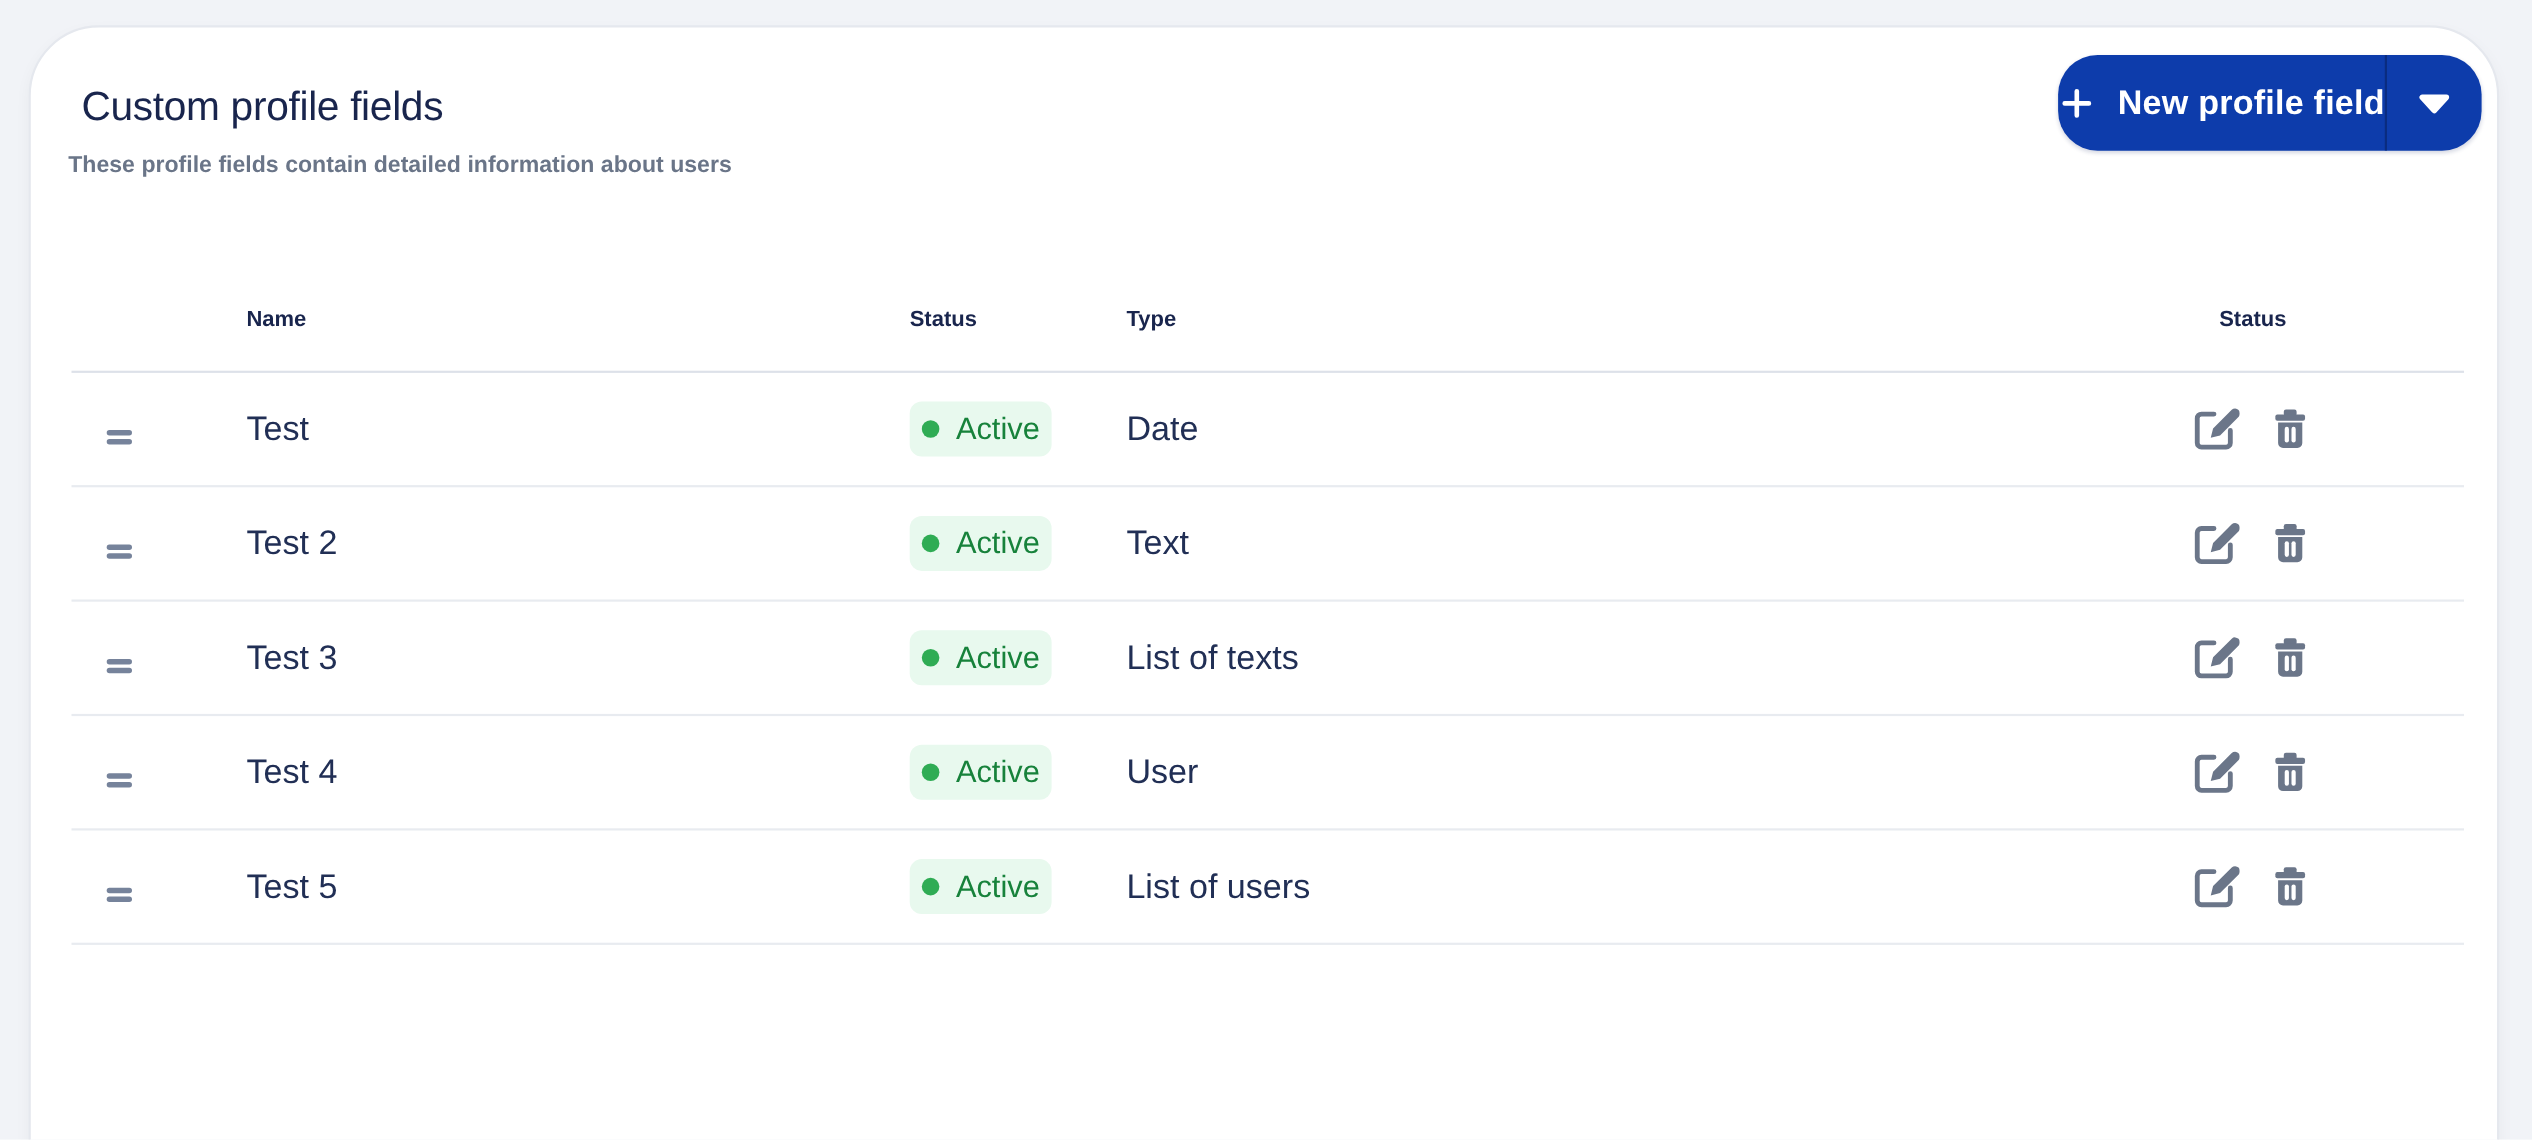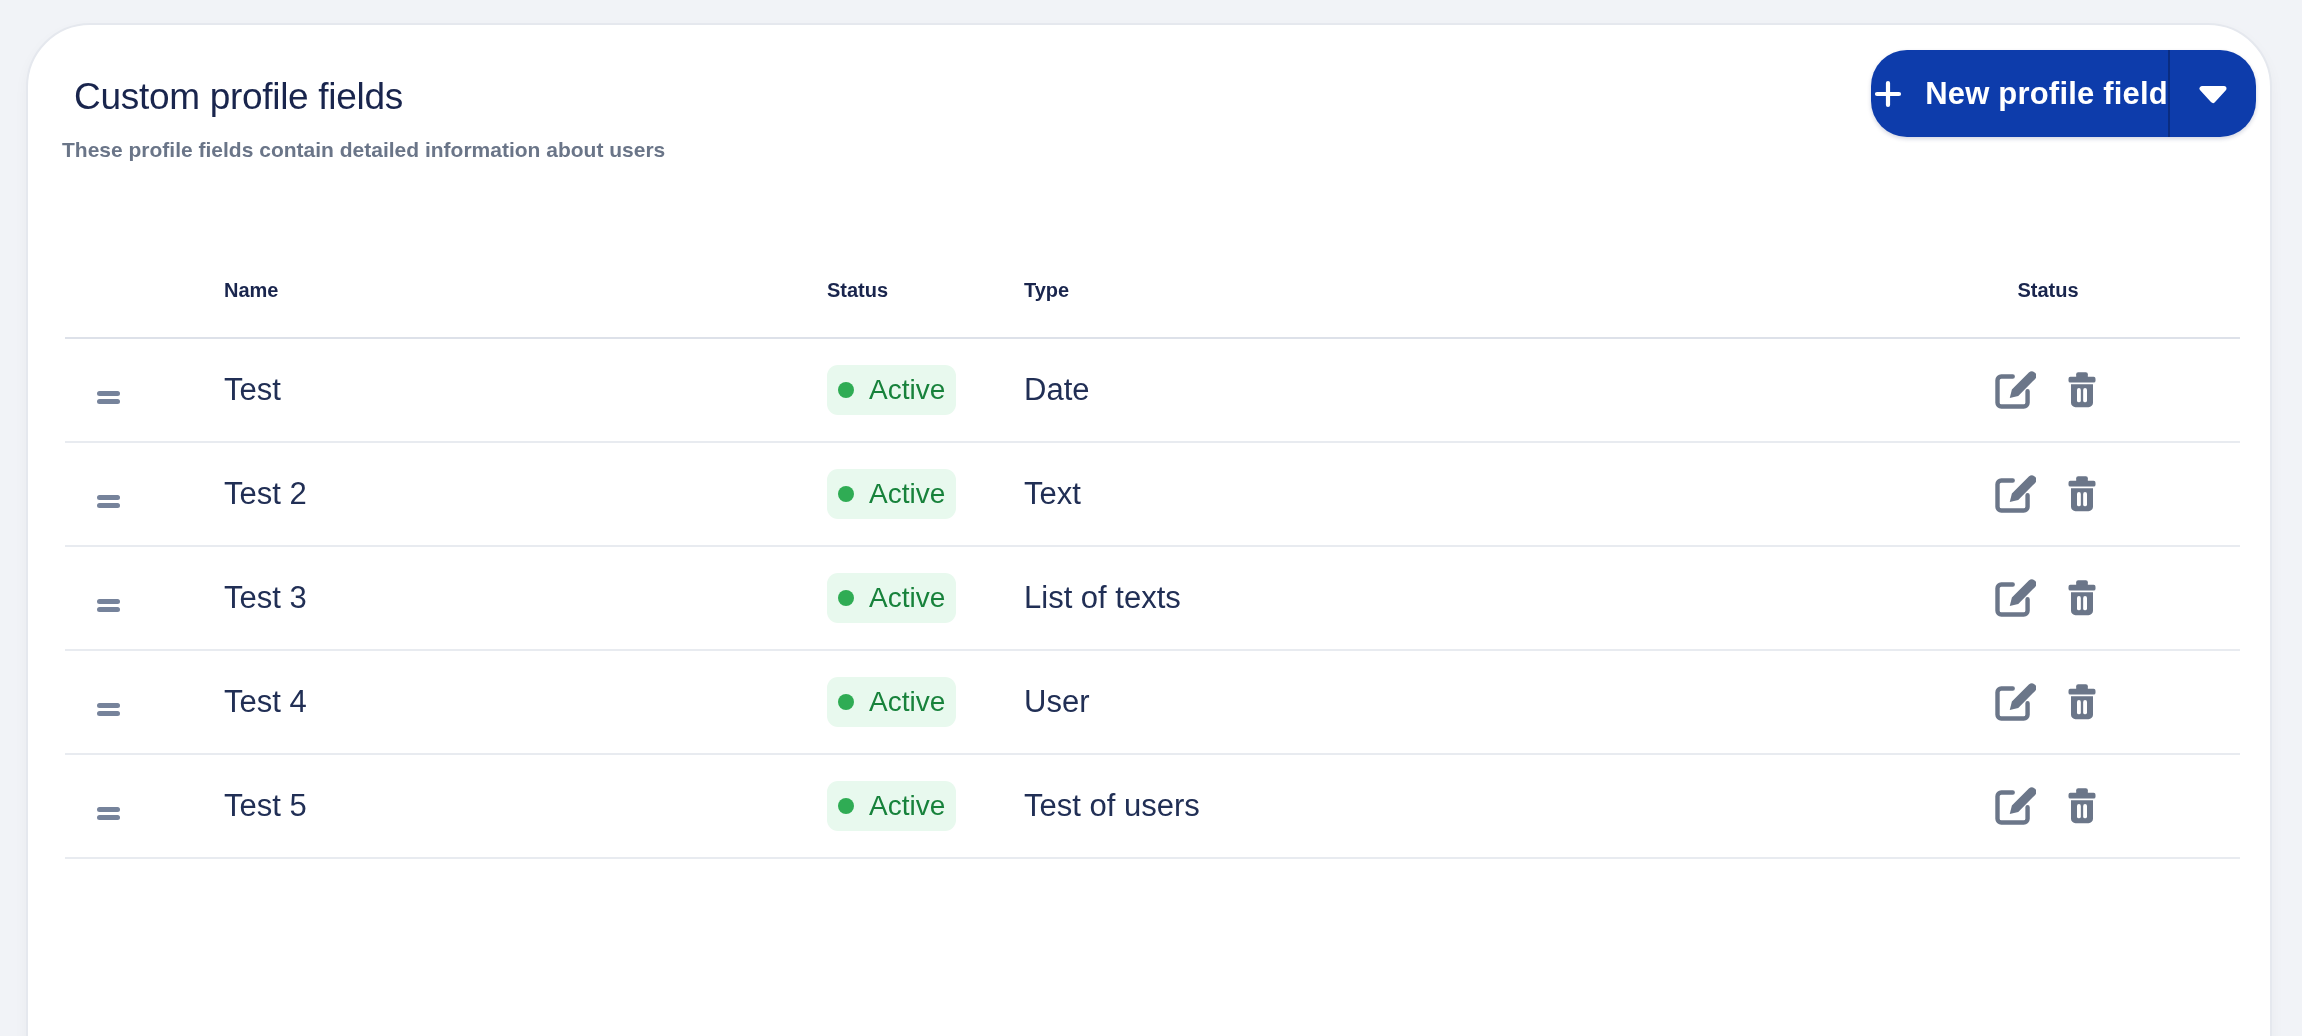--- a/index.html
+++ b/index.html
@@ -342,21 +342,21 @@
         <span class="bar"></span>
       </button>
     </div>
     <div class="c2">Test 5</div>
     <div class="c3">
       <span class="badge">
         <span class="dot"></span>
         <span>Active</span>
       </span>
     </div>
-    <div class="c4">Test of users</div>
+    <div class="c4">List of users</div>
     <div class="c5 actions">
       <button class="iconbtn">
         <span class="icon-wrap">
           <svg width="44" height="44" viewBox="0 0 24 24" aria-hidden="true">
             <path d="M11.3 4.6H5.1A2.1 2.1 0 0 0 3 6.7v12.2A2.1 2.1 0 0 0 5.1 21h12.2a2.1 2.1 0 0 0 2.1-2.1v-6.2" fill="none" stroke="currentColor" stroke-width="2.4" stroke-linecap="round" stroke-linejoin="round"></path>
             <path d="M20.1 2.5a2.45 2.45 0 0 1 3.46 3.46l-9.25 9.25-4.62 1.16 1.16-4.62 9.25-9.25z" fill="currentColor"></path>
           </svg>
         </span>
       </button>
       <button class="iconbtn">

